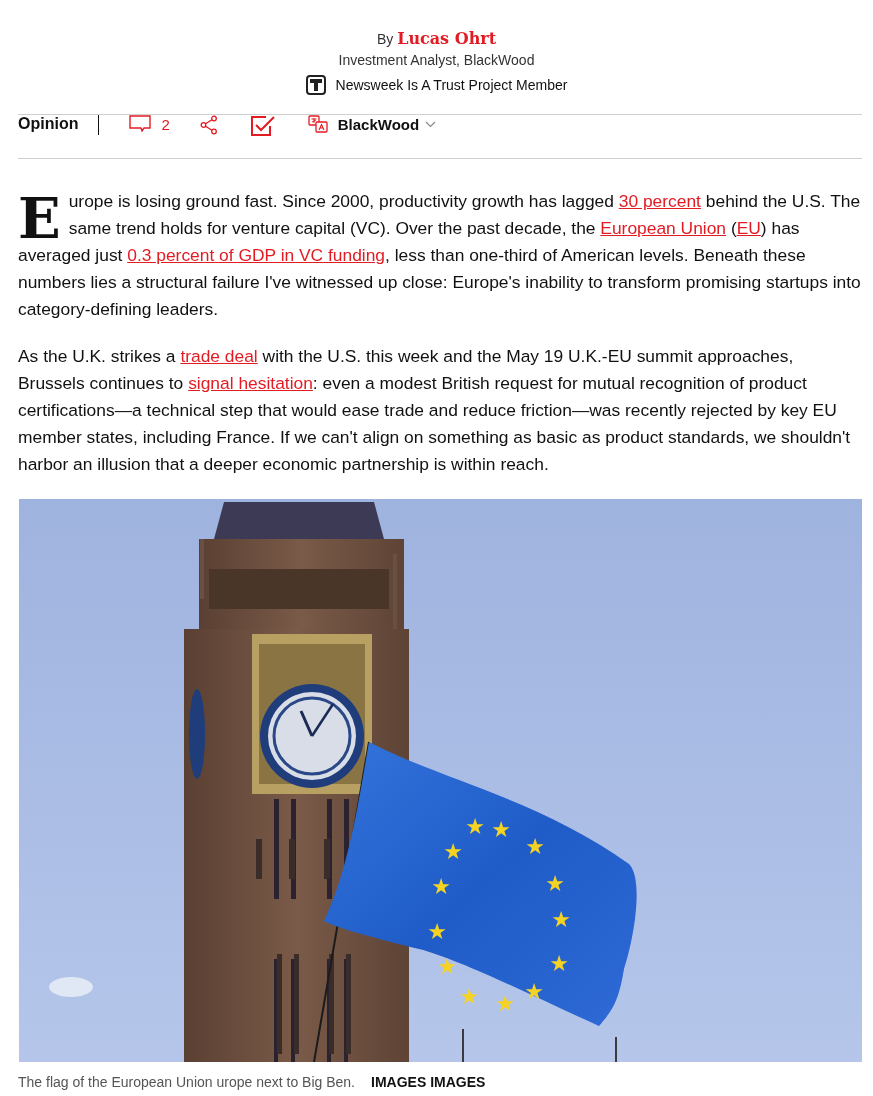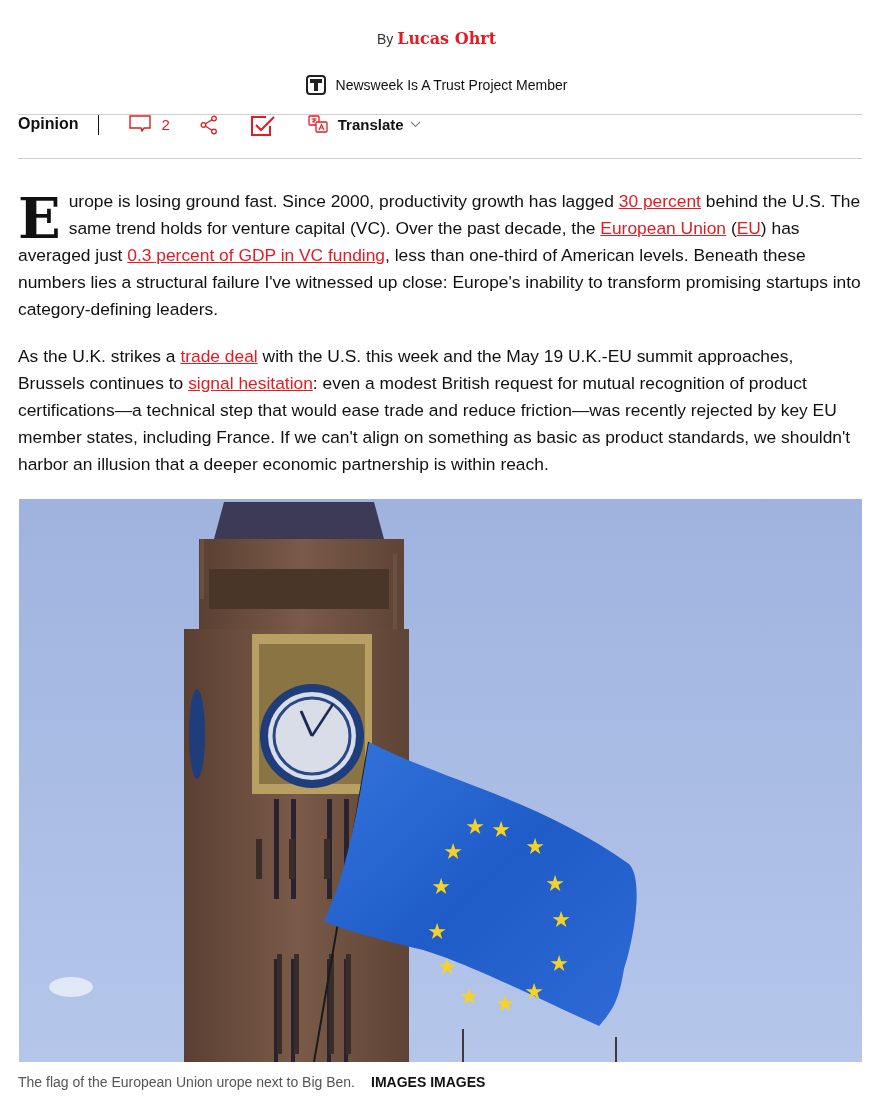--- a/index.html
+++ b/index.html
@@ -37,20 +37,21 @@
     .caption .credit { font-weight: bold; color: #111; margin-left: 16px; }
   </style>
 </head>
 <body>
 
 <div class="byline">
   <div class="by-row">
     <span class="by-prefix">By</span>
     <a class="author" href="#">Lucas Ohrt</a>
   </div>
+  <div class="role">Investment Analyst, BlackWood</div>
 </div>
 
 <div class="trust">
   <span class="t-icon"></span><span>Newsweek Is A Trust Project Member</span>
 </div>
 
 <div class="toolbar">
   <span class="section">Opinion</span>
   <span class="divider"></span>
 
@@ -78,21 +79,21 @@
     </svg>
   </span>
 
   <span class="translate">
     <svg class="tr" width="20" height="18" viewBox="0 0 20 18">
       <rect x="1" y="1" width="10" height="9" rx="1" fill="none" stroke="#e31b23" stroke-width="1.3"></rect>
       <path d="M3.5 4 H8.5 M6 3 V8 M4 7 L8 5" stroke="#e31b23" stroke-width="1"></path>
       <rect x="8" y="7" width="11" height="10" rx="1" fill="#fff" stroke="#e31b23" stroke-width="1.3"></rect>
       <path d="M11 15 L13.5 9.5 L16 15 M12 13 H15" fill="none" stroke="#e31b23" stroke-width="1.1"></path>
     </svg>
-    <span>Translate</span>
+    <span>BlackWood</span>
     <svg class="chev" width="11" height="7" viewBox="0 0 11 7">
       <path d="M1 1 L5.5 5.5 L10 1" fill="none" stroke="#888" stroke-width="1.2"></path>
     </svg>
   </span>
 </div>
 
 <div class="article">
   <p>
     <span class="dropcap">E</span><span>urope is losing ground fast. Since 2000, productivity growth has lagged </span><a href="#">30 percent</a><span> behind the U.S. The same trend holds for venture capital (VC). Over the past decade, the </span><a href="#">European Union</a><span> (</span><a href="#">EU</a><span>) has averaged just </span><a href="#">0.3 percent of GDP in VC funding</a><span>, less than one-third of American levels. Beneath these numbers lies a structural failure I've witnessed up close: Europe's inability to transform promising startups into category-defining leaders.</span>
   </p>

